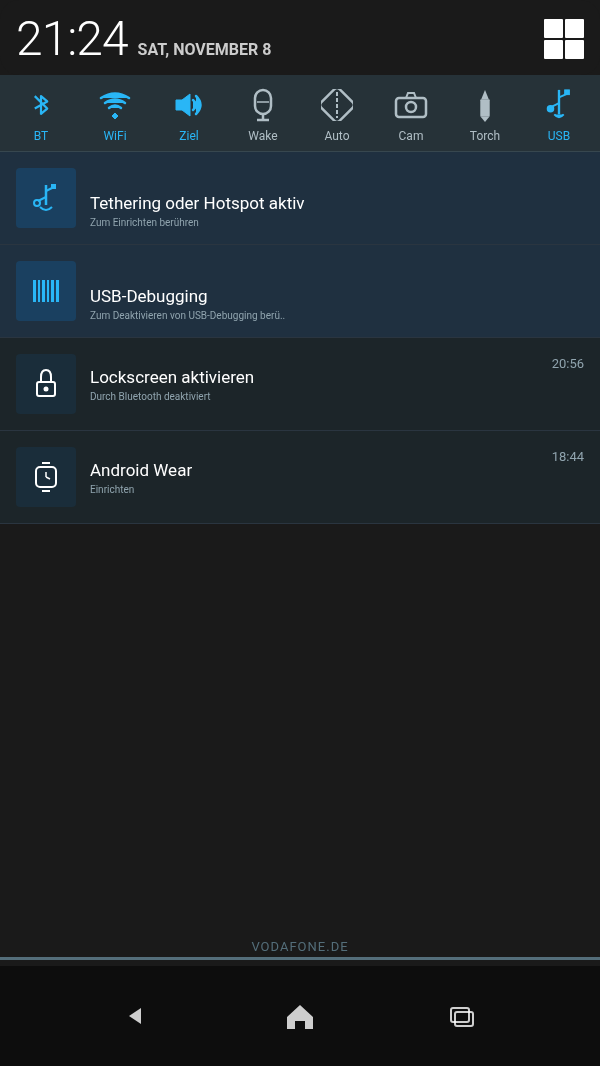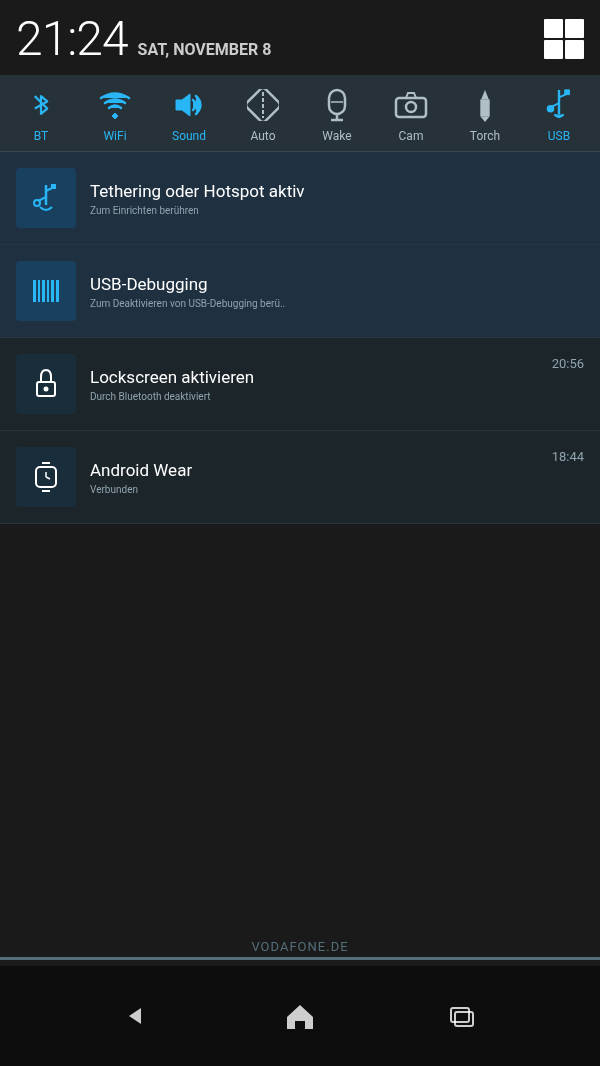--- a/index.html
+++ b/index.html
@@ -103,20 +103,21 @@
     .notification-item {
       display: flex;
       align-items: center;
       padding: 16px 16px;
       border-bottom: 1px solid #2a3540;
       min-height: 80px;
       cursor: pointer;
     }
     .notification-item.active-bg {
       background: #1f3040;
+      align-items: flex-end;
     }
 
     .notif-icon-container {
       width: 60px;
       min-width: 60px;
       height: 60px;
       display: flex;
       align-items: center;
       justify-content: center;
       background: #1a2d3a;
@@ -256,43 +257,43 @@
   </div>
 
   <div class="toggle-item toggle-active">
     <div class="toggle-icon">
       <svg width="34" height="30" viewBox="0 0 34 30">
         <polygon points="4,10 10,10 18,4 18,26 10,20 4,20" fill="#29b6f6"></polygon>
         <path d="M21,10 Q27,15 21,20" stroke="#29b6f6" stroke-width="2.5" fill="none" stroke-linecap="round"></path>
         <path d="M24,6 Q33,15 24,24" stroke="#29b6f6" stroke-width="2.5" fill="none" stroke-linecap="round"></path>
       </svg>
     </div>
-    <span class="toggle-label">Sound</span>
-  </div>
-
-  <div class="toggle-item">
-    <div class="toggle-icon">
-      <svg width="32" height="32" viewBox="0 0 32 32">
-        <rect x="3" y="3" width="26" height="26" rx="4" stroke="#b0bec5" stroke-width="2.5" fill="none" transform="rotate(45 16 16)" stroke-dasharray="none"></rect>
-        <line x1="16" y1="3" x2="16" y2="29" stroke="#b0bec5" stroke-width="2" stroke-dasharray="4 2"></line>
-      </svg>
-    </div>
-    <span class="toggle-label">Auto</span>
+    <span class="toggle-label">Ziel</span>
   </div>
 
   <div class="toggle-item">
     <div class="toggle-icon">
       <svg width="30" height="34" viewBox="0 0 30 34">
         <rect x="7" y="2" width="16" height="24" rx="8" stroke="#b0bec5" stroke-width="2.5" fill="none"></rect>
         <line x1="15" y1="26" x2="15" y2="32" stroke="#b0bec5" stroke-width="2.5"></line>
         <line x1="9" y1="32" x2="21" y2="32" stroke="#b0bec5" stroke-width="2.5"></line>
         <line x1="9" y1="14" x2="21" y2="14" stroke="#b0bec5" stroke-width="1.5"></line>
       </svg>
     </div>
     <span class="toggle-label">Wake</span>
+  </div>
+
+  <div class="toggle-item">
+    <div class="toggle-icon">
+      <svg width="32" height="32" viewBox="0 0 32 32">
+        <rect x="3" y="3" width="26" height="26" rx="4" stroke="#b0bec5" stroke-width="2.5" fill="none" transform="rotate(45 16 16)" stroke-dasharray="none"></rect>
+        <line x1="16" y1="3" x2="16" y2="29" stroke="#b0bec5" stroke-width="2" stroke-dasharray="4 2"></line>
+      </svg>
+    </div>
+    <span class="toggle-label">Auto</span>
   </div>
 
   <div class="toggle-item">
     <div class="toggle-icon">
       <svg width="34" height="28" viewBox="0 0 34 28">
         <rect x="2" y="7" width="30" height="19" rx="3" stroke="#b0bec5" stroke-width="2.5" fill="none"></rect>
         <circle cx="17" cy="16" r="5" stroke="#b0bec5" stroke-width="2.5" fill="none"></circle>
         <path d="M12,7 L14,2 L20,2 L22,7" stroke="#b0bec5" stroke-width="2" fill="none"></path>
       </svg>
     </div>
@@ -383,21 +384,21 @@
       <svg width="28" height="36" viewBox="0 0 28 36">
         <rect x="4" y="8" width="20" height="20" rx="4" fill="none" stroke="#fff" stroke-width="2"></rect>
         <line x1="10" y1="4" x2="18" y2="4" stroke="#fff" stroke-width="2"></line>
         <line x1="10" y1="32" x2="18" y2="32" stroke="#fff" stroke-width="2"></line>
         <line x1="14" y1="13" x2="14" y2="18" stroke="#fff" stroke-width="1.5"></line>
         <line x1="14" y1="18" x2="18" y2="20" stroke="#fff" stroke-width="1.5"></line>
       </svg>
     </div>
     <div class="notif-content">
       <div class="notif-title">Android Wear</div>
-      <div class="notif-subtitle">Verbunden</div>
+      <div class="notif-subtitle">Einrichten</div>
     </div>
     <div class="notif-time">18:44</div>
   </div>
 
 </div>
 
 <div id="carrier">VODAFONE.DE</div>
 
 <div id="scroll-indicator">
   <div id="scroll-thumb"></div>

